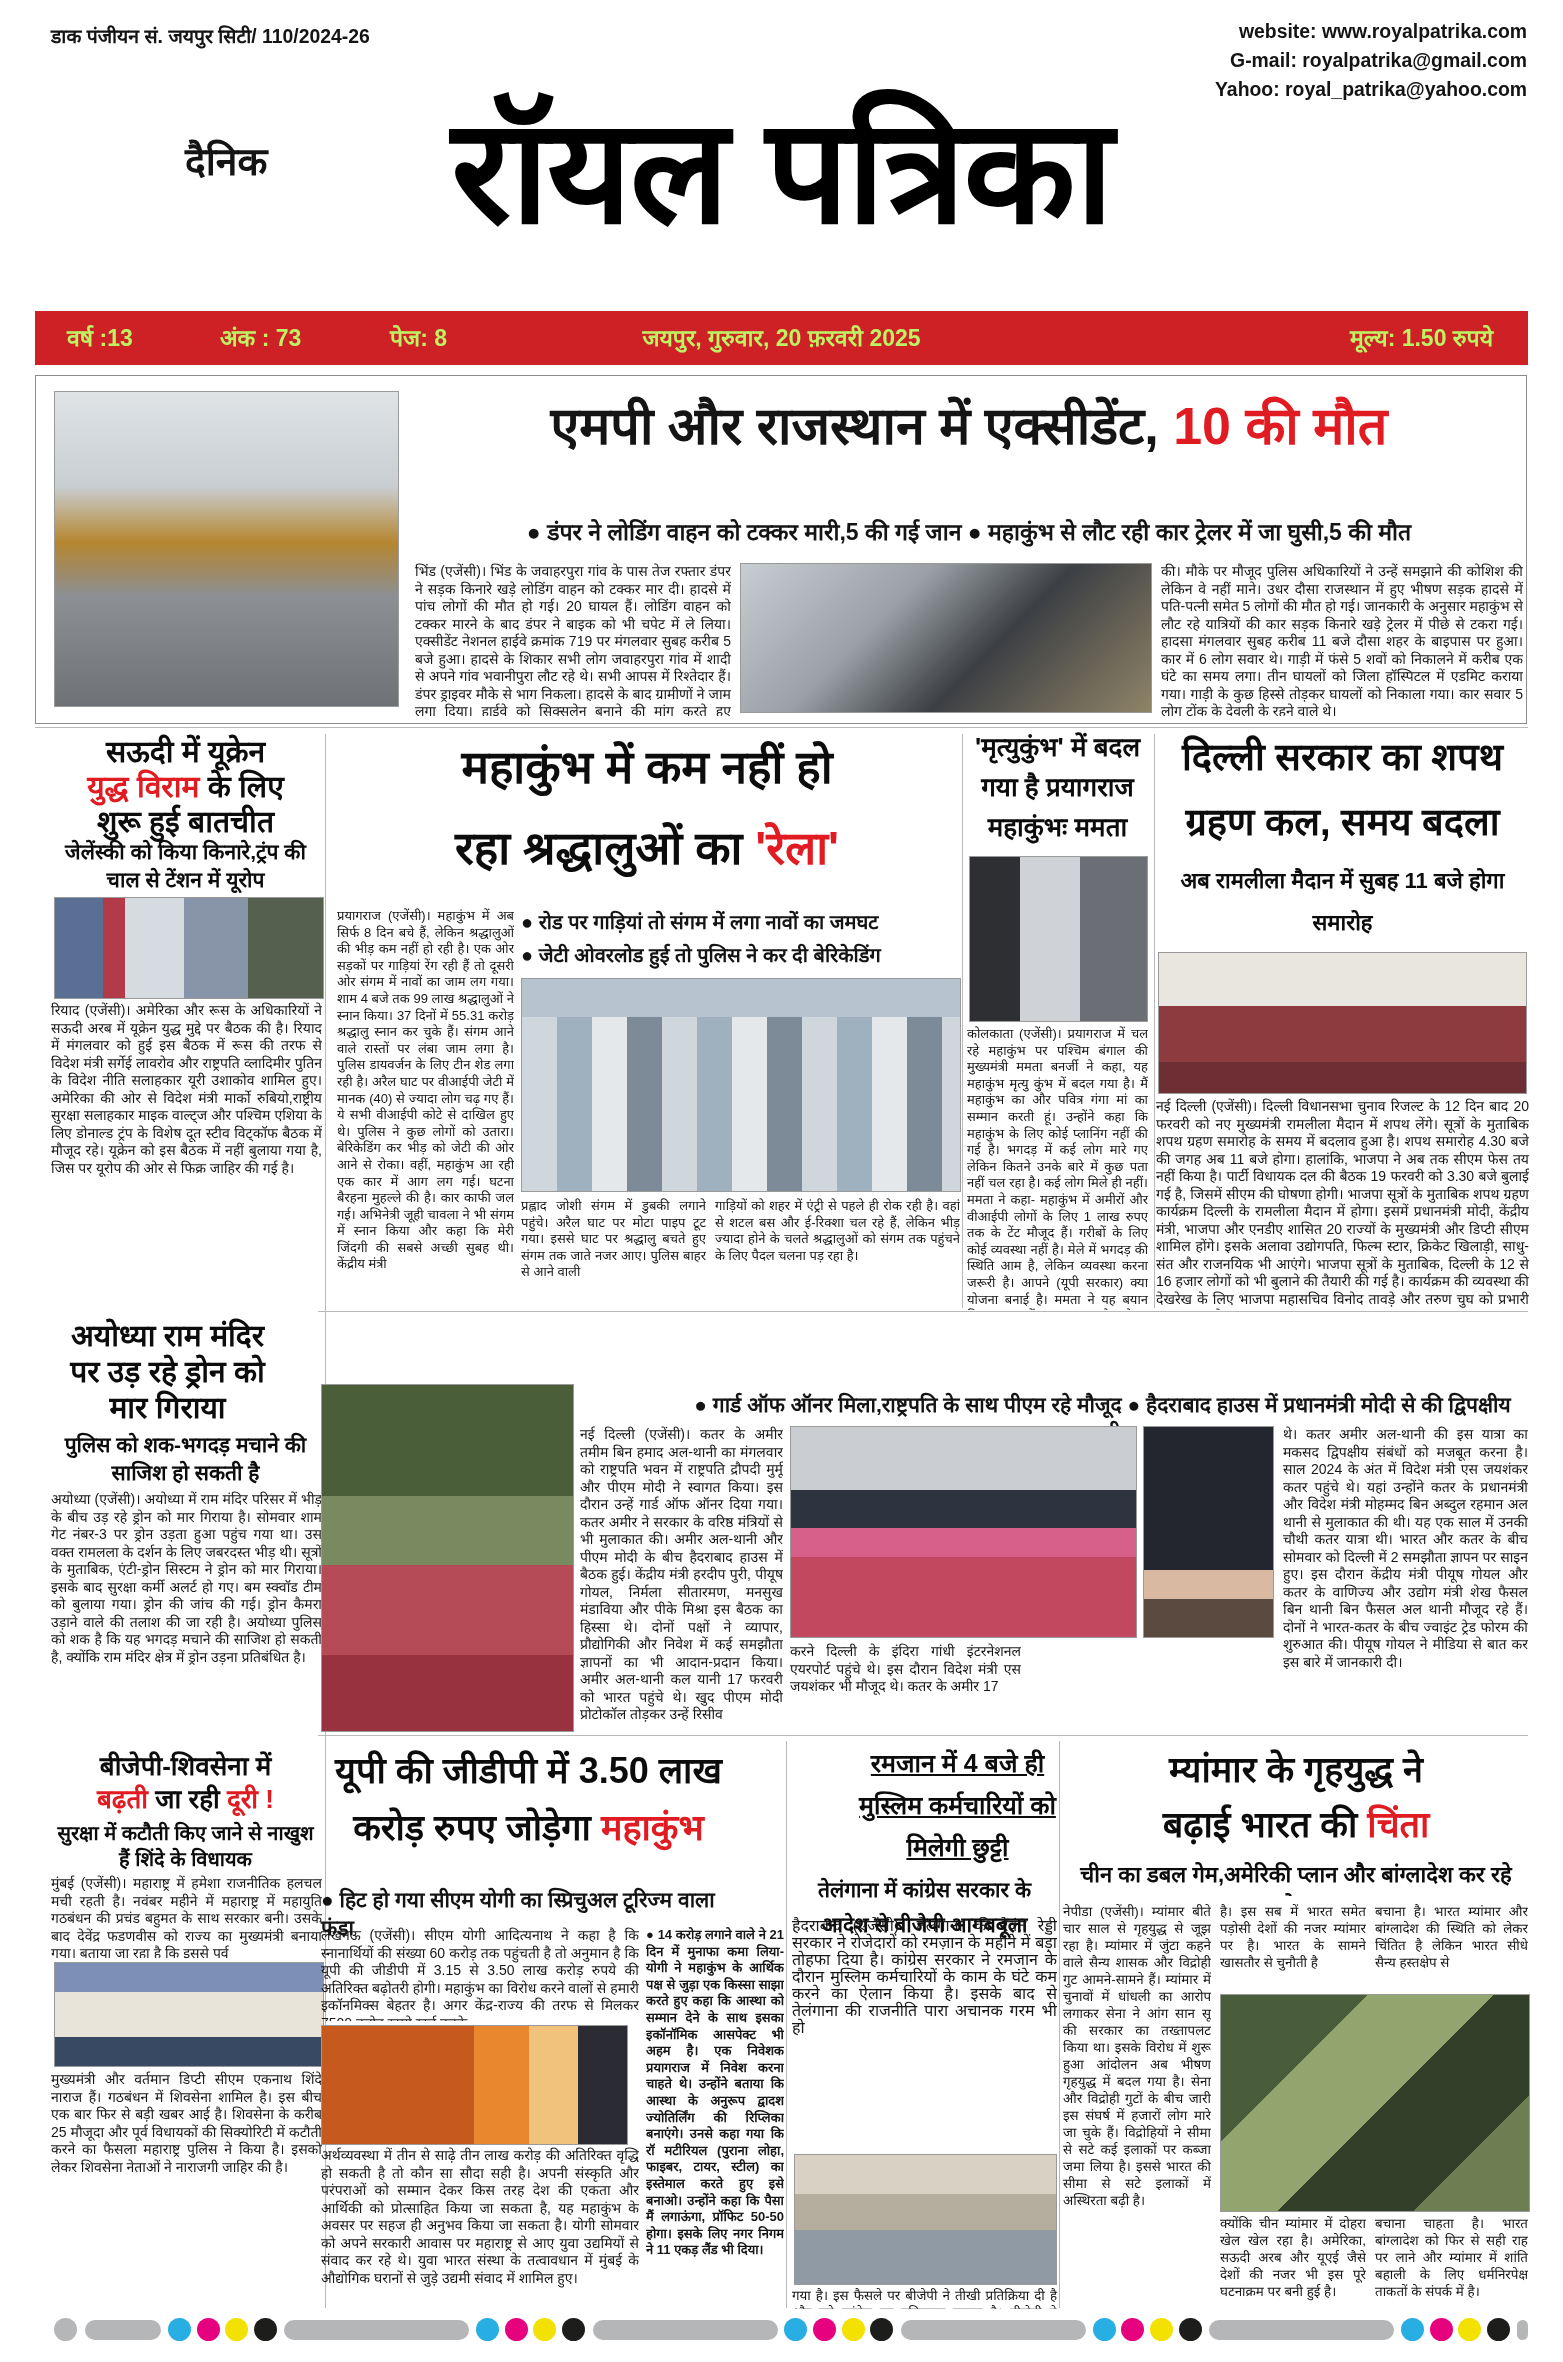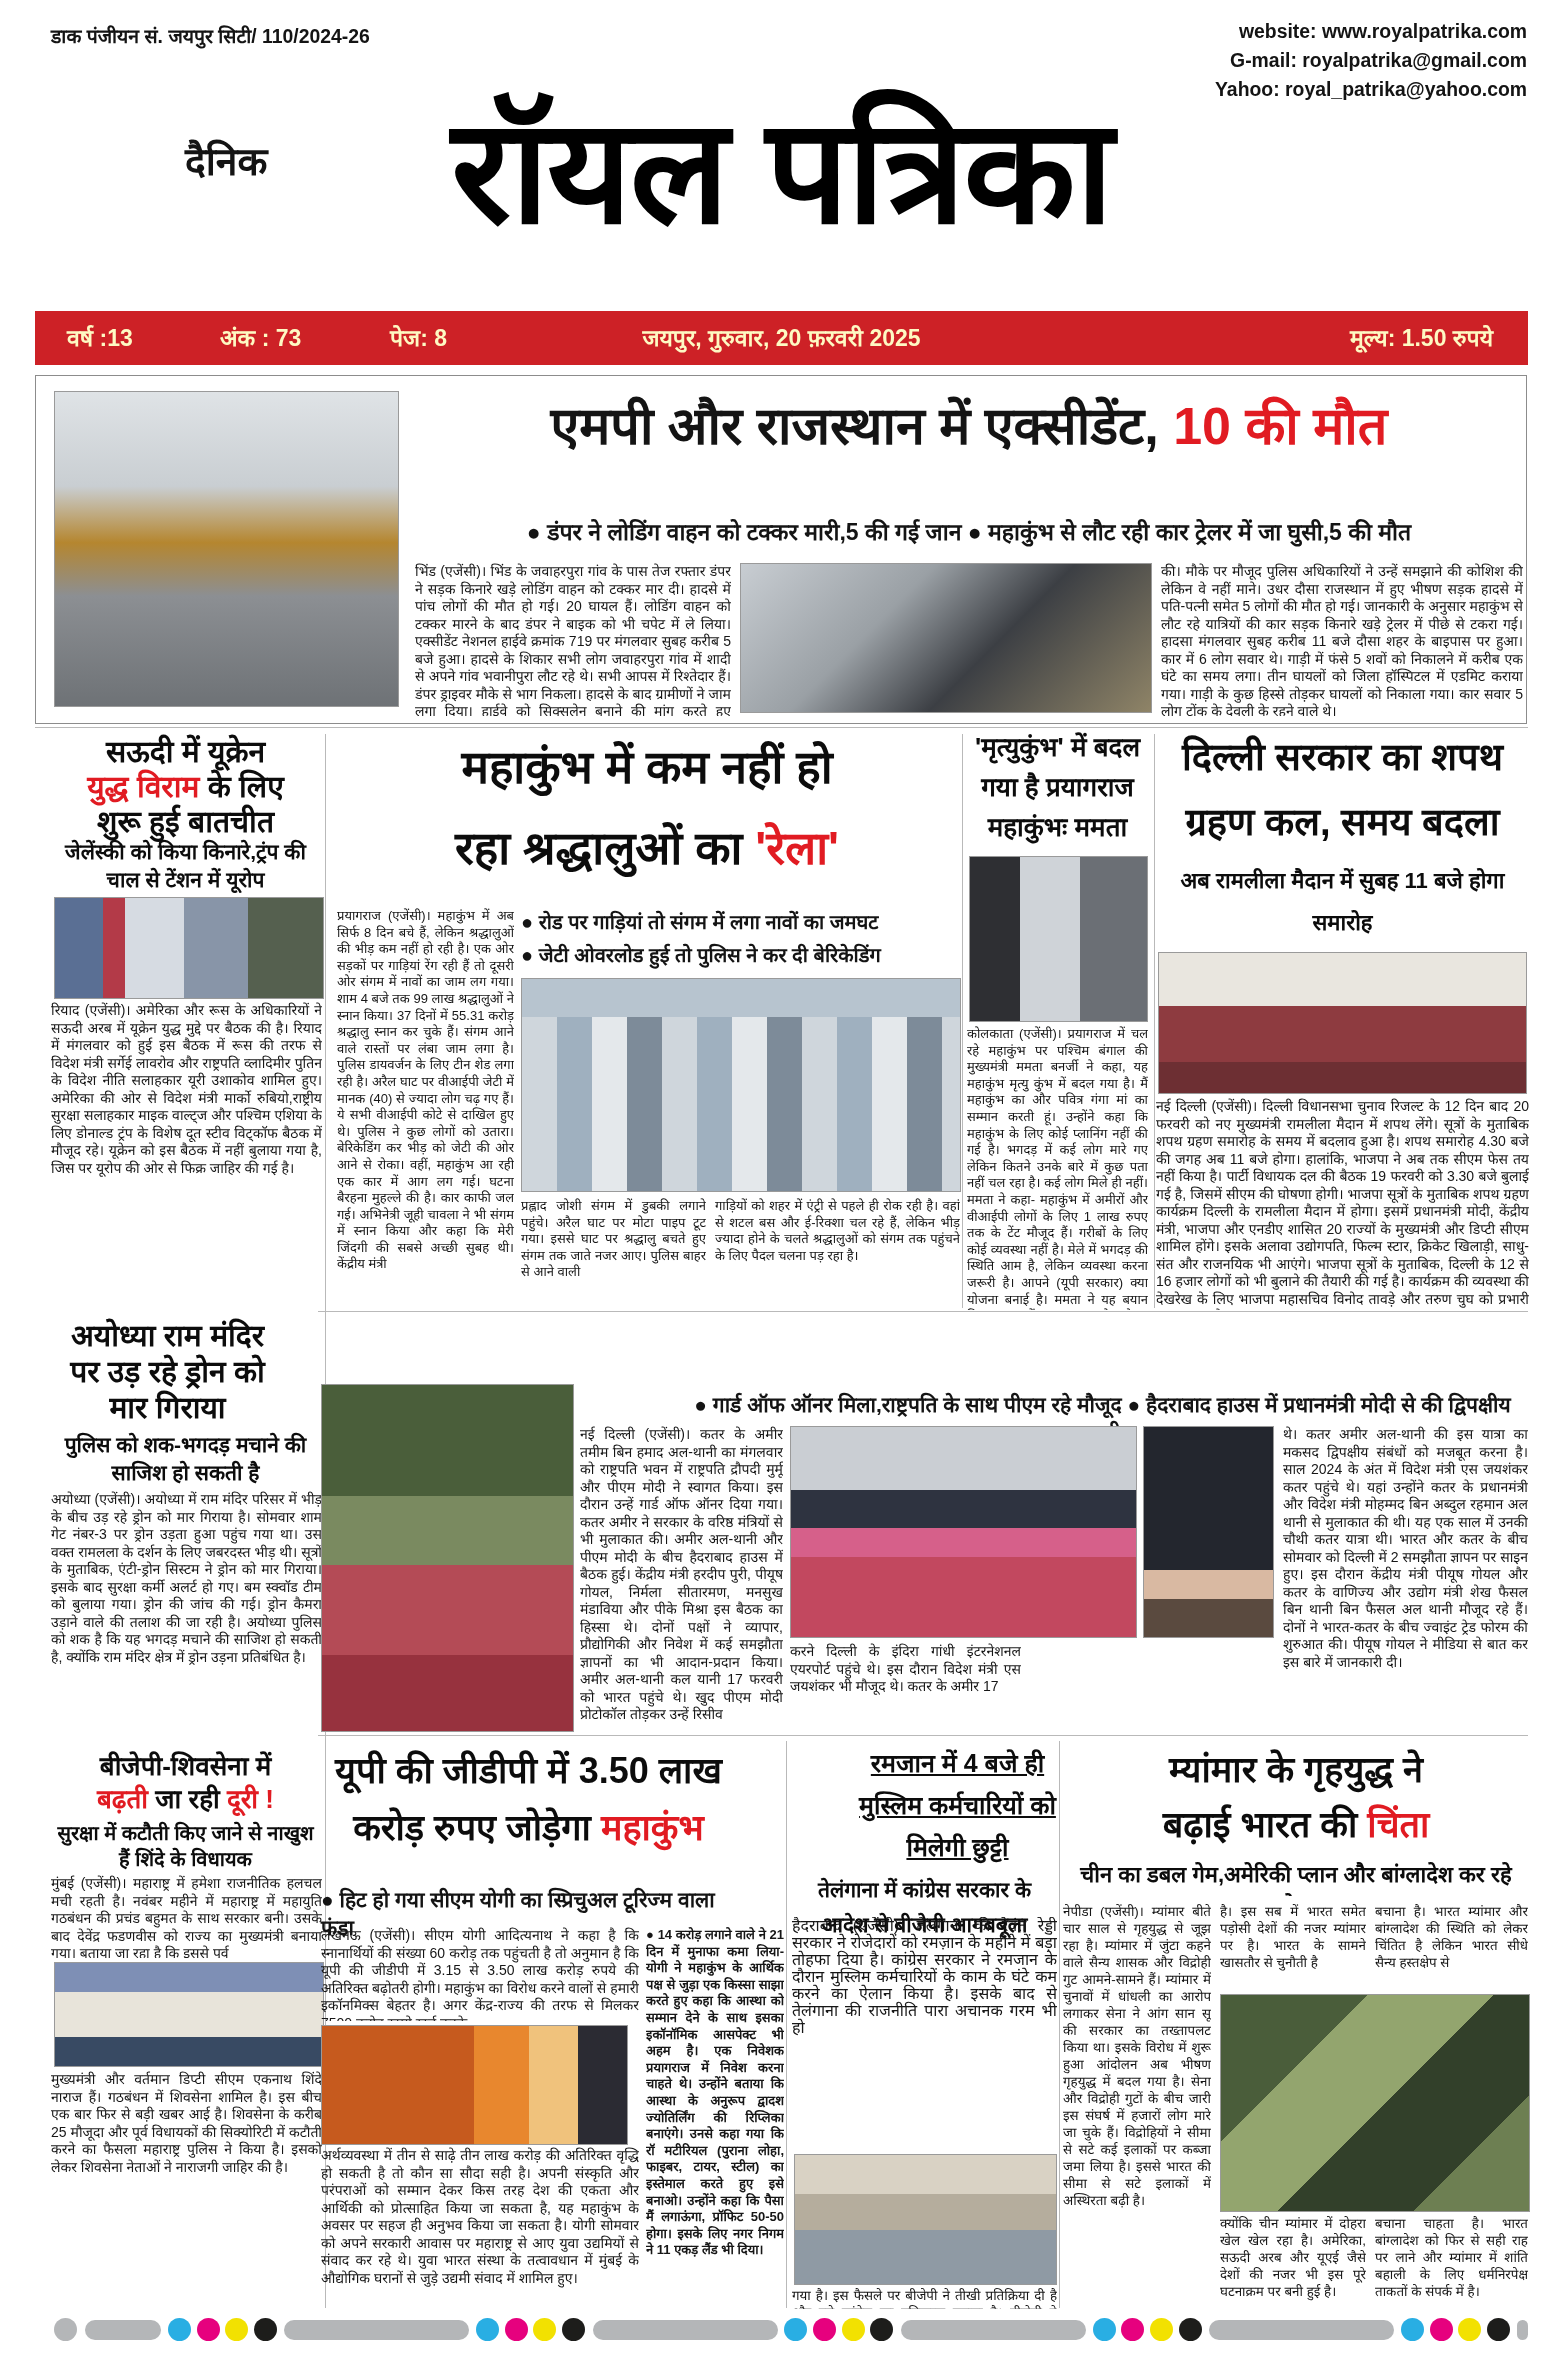--- a/index.html
+++ b/index.html
@@ -6,21 +6,21 @@
   #page{position:relative;width:1563px;height:2363px;background:#ffffff;overflow:hidden;
         font-family:"Liberation Sans", sans-serif;color:#141414;padding-left:48px;}
   .abs{position:absolute;}
   .tx{position:absolute;overflow:hidden;text-align:justify;color:#161616;}
   .t{position:absolute;overflow:hidden;text-align:center;font-weight:bold;color:#0c0c0c;}
   .red{color:#e11b22;}
   .photo{position:absolute;background-size:cover;border:0.9px solid #9a9a9a;}
   .vline{position:absolute;width:0.9px;background:#b9b9b9;}
   .hline{position:absolute;height:0.9px;background:#b9b9b9;}
   .redbar{position:absolute;left:35px;top:311px;width:1493px;height:54px;background:#cd2126;}
-  .redbar span{position:absolute;color:#fef9c3;font-weight:bold;font-size:23px;line-height:54px;white-space:nowrap;}
+  .redbar span{position:absolute;color:#bef264;font-weight:bold;font-size:23px;line-height:54px;white-space:nowrap;}
   .leadbox{position:absolute;left:35px;top:375px;width:1490px;height:347px;border:1.8px solid #8c8c8c;}
   .bar{position:absolute;top:2320px;height:20px;background:#b4b6b8;border-radius:10px;}
   .dot{position:absolute;top:2318px;width:23px;height:23px;border-radius:50%;}
   .c{background:#29aee3;} .m{background:#e6017e;} .y{background:#f2e101;} .k{background:#1d1d1b;}
   .g{background:#b4b6b8;}
   
   .ph-truck{background:linear-gradient(180deg,#dfe3e6 0%,#c9ced2 30%,#b5862f 48%,#8c8f93 65%,#6e7276 100%);}
   .ph-crash{background:linear-gradient(135deg,#c8cdd2 0%,#9aa0a5 35%,#3c3f44 60%,#8f8467 100%);}
   .ph-leaders{background:linear-gradient(90deg,#5a6f94 0 18%,#b33a48 18% 26%,#d6dbe2 26% 48%,#8895a8 48% 72%,#55604f 72% 100%);}
   .ph-mamata{background:linear-gradient(90deg,#2e2f33 0 28%,#cfd3d8 28% 62%,#6b6f75 62% 100%);}

